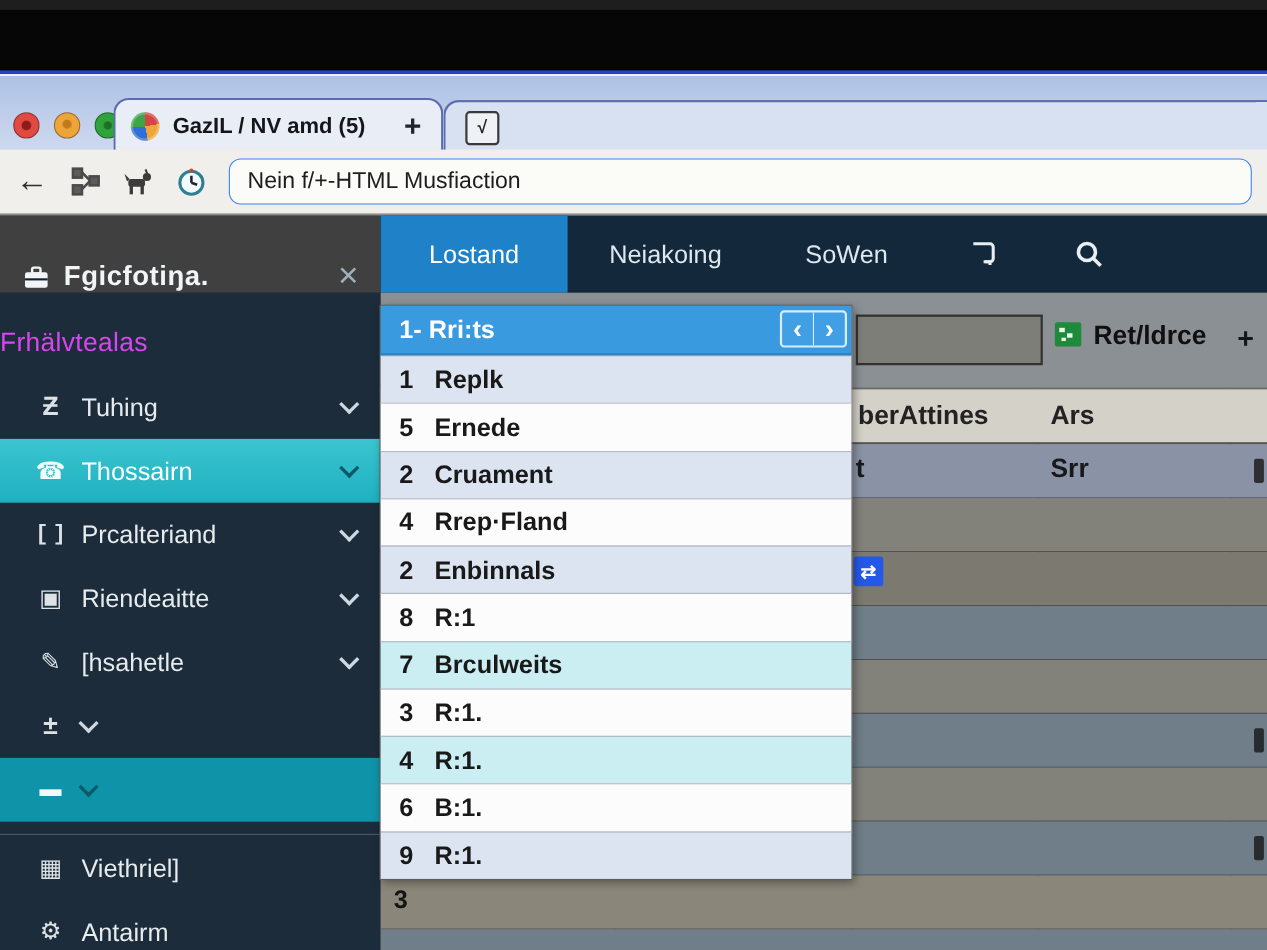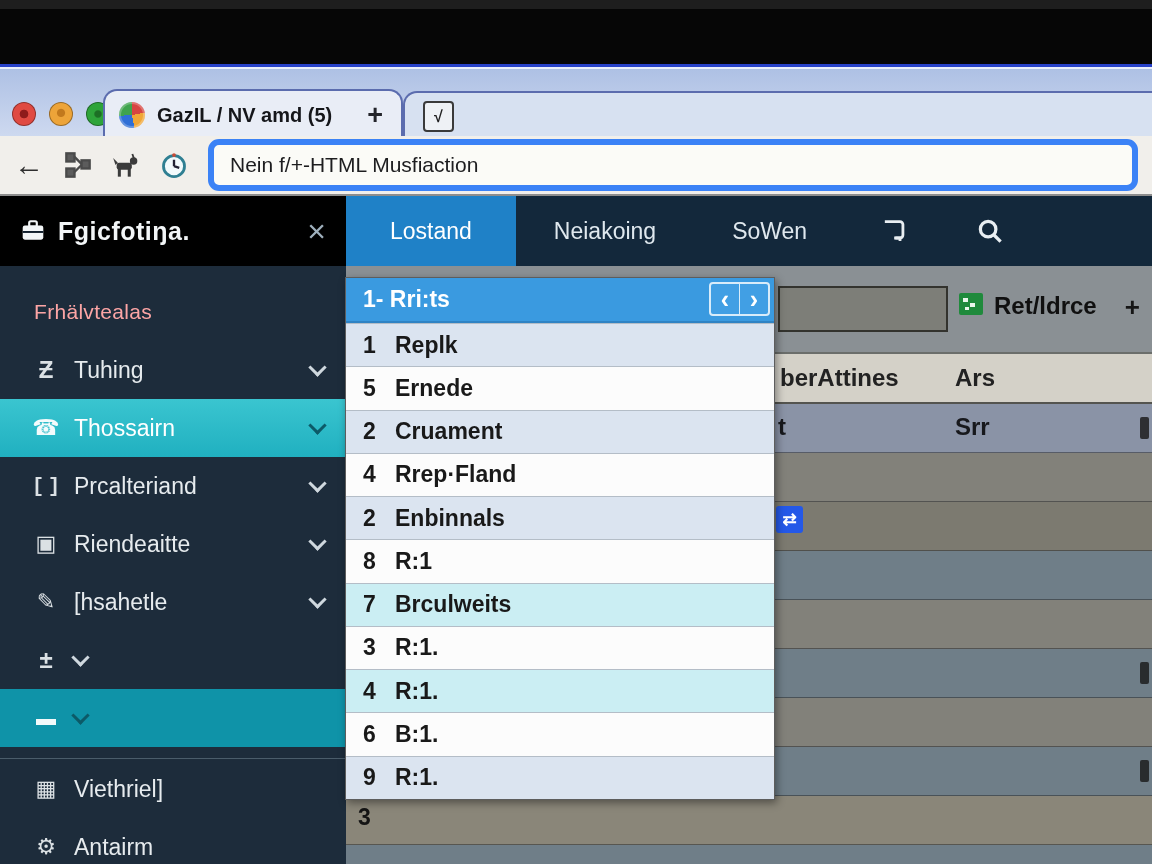--- a/index.html
+++ b/index.html
@@ -31,30 +31,30 @@
         border:2px solid #5b6cae;border-bottom:none;border-radius:14px 0 0 0;}
   .tab2-ic{position:absolute;left:18px;top:8px;width:27px;height:27px;border:2px solid #3a3a3a;
         border-radius:4px;background:#eef1f5;display:flex;align-items:center;justify-content:center;
         font-size:16px;font-weight:700;color:#222;}
 
   .toolbar{position:absolute;left:0;top:136px;width:1152px;height:60px;background:#f1efeb;
         border-bottom:2px solid #8d8d8d;display:flex;align-items:center;gap:20px;
         padding:0 14px;box-sizing:border-box;}
   .back{font-size:30px;color:#2e2e2e;line-height:1;}
   .tico{width:28px;height:28px;flex:0 0 auto;}
-  .urlbar{flex:1;height:40px;background:#fbfbf7;border:6px solid #3b82f6;border-radius:11px;
+  .urlbar{flex:1;height:40px;background:#fbfbf7;border:1px solid #3b82f6;border-radius:11px;
         display:flex;align-items:center;padding:0 16px;font-size:21px;color:#1d1d1f;}
 
   
   .sidebar{position:absolute;left:0;top:196px;width:346px;height:668px;background:#1d2c3b;overflow:hidden;}
-  .sb-head{height:70px;background:#000000;display:flex;align-items:center;padding:0 20px;gap:12px;box-sizing:border-box;}
+  .sb-head{height:70px;background:#404040;display:flex;align-items:flex-end;padding:0 20px;gap:12px;box-sizing:border-box;}
   .sb-title{color:#f2f5f7;font-size:25px;font-weight:600;flex:1;letter-spacing:.5px;}
   .sb-close{color:#9fb0bd;font-size:32px;font-weight:400;line-height:1;}
-  .sb-section{height:58px;margin-top:17px;display:flex;align-items:center;padding-left:34px;
-        color:#fca5a5;font-size:21px;letter-spacing:.3px;}
+  .sb-section{height:58px;margin-top:17px;display:flex;align-items:center;
+        color:#d946ef;font-size:24px;letter-spacing:.3px;}
   .sitem{height:58px;display:flex;align-items:center;padding:0 22px 0 30px;color:#e6ebee;
         font-size:23px;box-sizing:border-box;gap:12px;}
   .sitem[data-active="cyan"]{background:linear-gradient(#3ac5d0,#20b0c0);color:#fff;}
   .sitem[data-active="teal"]{background:#0f93a8;color:#fff;}
   .sicon{width:32px;text-align:center;font-size:20px;opacity:.95;flex:0 0 auto;}
   .sicon[data-icon="trend-icon"]::before{content:"Ƶ";font-weight:700;font-size:24px;}
   .sicon[data-icon="phone-icon"]::before{content:"☎";font-size:22px;}
   .sicon[data-icon="brackets-icon"]::before{content:"[\2009]";font-family:"Liberation Mono",monospace;font-weight:700;}
   .sicon[data-icon="panel-icon"]::before{content:"▣";font-size:22px;}
   .sicon[data-icon="pencil-icon"]::before{content:"✎";font-size:22px;}

